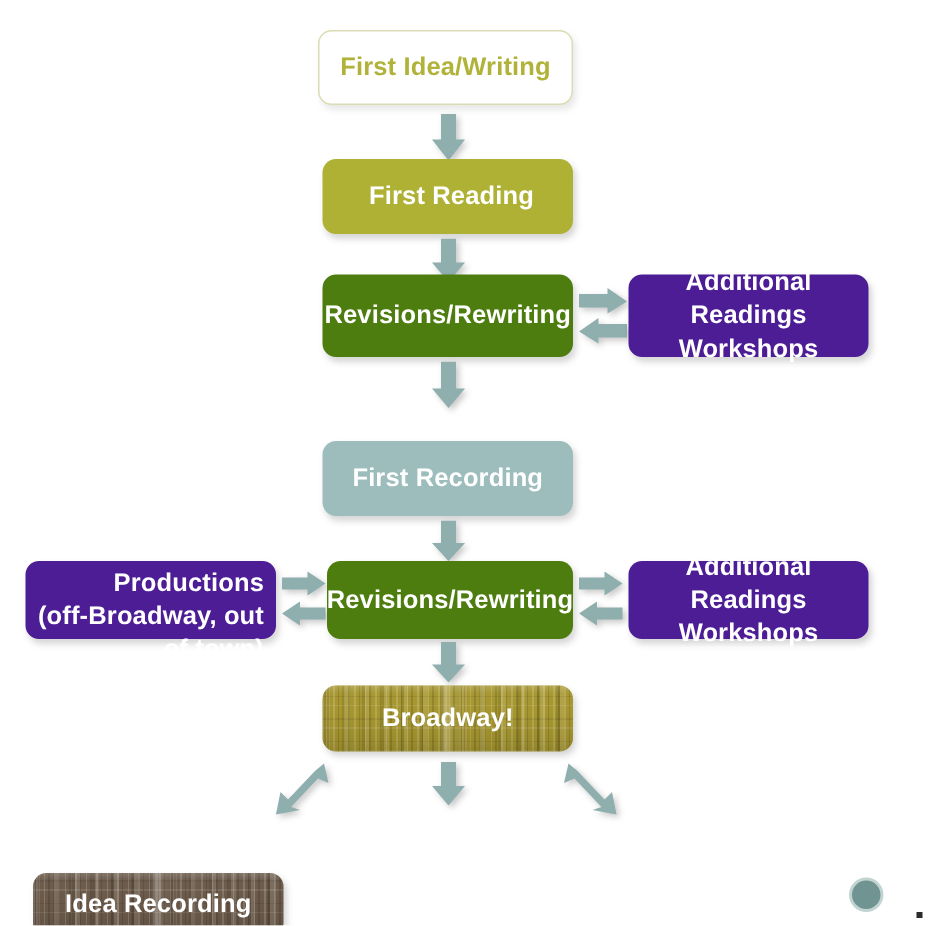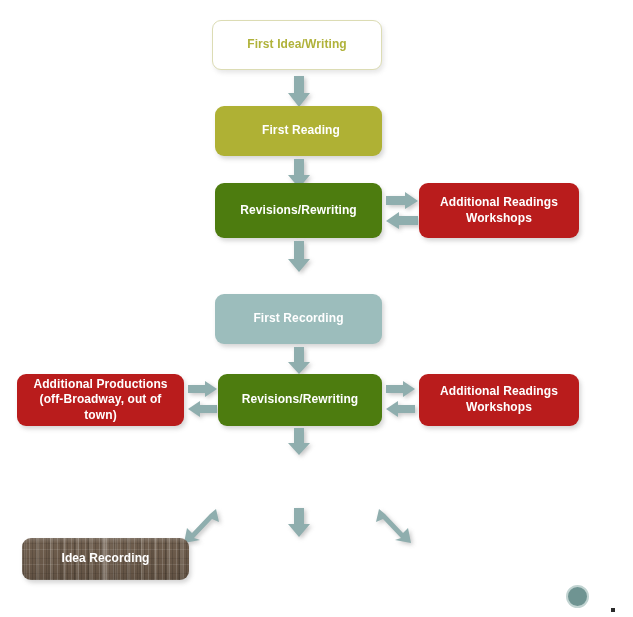--- a/index.html
+++ b/index.html
@@ -22,39 +22,39 @@
   
   .node {
     position: absolute;
     box-sizing: border-box;
     border-radius: 9px;
     display: flex;
     align-items: center;
     justify-content: center;
     text-align: center;
     color: #ffffff;
-    font-size: 12px;
+    font-size: 17px;
     font-weight: bold;
     line-height: 1.3;
     letter-spacing: 0.1px;
     padding: 4px 8px;
     box-shadow: 2px 3px 4px rgba(120,120,120,0.30);
   }
   .node .label { display: block; white-space: pre-line; }
 
   
   .n-outline {
     background: #ffffff;
     border: 1.5px solid #dcdcb4;
     color: #b0b23a;
     box-shadow: 2px 3px 4px rgba(150,150,150,0.22);
   }
   .n-olive   { background: #afb134; }
   .n-orange  { background: #4d7c0f; }
-  .n-brown   { background: #b91c1c; }
+  .n-brown   { background: #4c1d95; }
   .n-teal    { background: #9cbdbc; }
 
   
   .tex { position: relative; overflow: hidden; }
   .tex .label { position: relative; z-index: 3; }
   .tex::before {
     content: "";
     position: absolute;
     inset: 0;
     z-index: 1;
@@ -169,21 +169,21 @@
   <div class="node n-teal" style="left:215px; top:294px; width:167px; height:50px;">
     <span class="label">First Recording</span>
   </div>
 
   <div class="arrow" style="left:287px; top:347px;">
     <svg width="24" height="28" viewBox="0 0 24 28">
       <polygon points="7,0 17,0 17,15 23,15 12,27 1,15 7,15" fill="#8faeae"></polygon>
     </svg>
   </div>
 
-  <div class="node n-brown" style="left:17px; top:374px; width:167px; height:52px;">
+  <div class="node n-brown" style="left:17px; top:374px; width:167px; height:52px;text-align:right;">
     <span class="label">Additional Productions
 (off-Broadway, out of town)</span>
   </div>
 
   <div class="arrow" style="left:188px; top:381px;">
     <svg width="30" height="17" viewBox="0 0 30 17">
       <polygon points="0,4 17,4 17,0 29,8 17,16 17,12 0,12" fill="#8faeae"></polygon>
     </svg>
   </div>
   <div class="arrow" style="left:188px; top:401px;">
@@ -211,20 +211,23 @@
     <span class="label">Additional Readings
 Workshops</span>
   </div>
 
   <div class="arrow" style="left:287px; top:428px;">
     <svg width="24" height="28" viewBox="0 0 24 28">
       <polygon points="7,0 17,0 17,15 23,15 12,27 1,15 7,15" fill="#8faeae"></polygon>
     </svg>
   </div>
 
+  <div class="node tex" style="left:215px; top:457px; width:167px; height:44px; background:#a6962f;">
+    <span class="label">Broadway!</span>
+  </div>
 
   <div class="arrow" style="left:178px; top:508px;">
     <svg width="42" height="36" viewBox="0 0 42 36">
       <polygon points="38,1 41,14 34,11 16,30 22,32 6,35 9,20 14,25 32,6" fill="#8faeae"></polygon>
     </svg>
   </div>
 
   <div class="arrow" style="left:287px; top:508px;">
     <svg width="24" height="30" viewBox="0 0 24 30">
       <polygon points="7,0 17,0 17,16 23,16 12,29 1,16 7,16" fill="#8faeae"></polygon>

